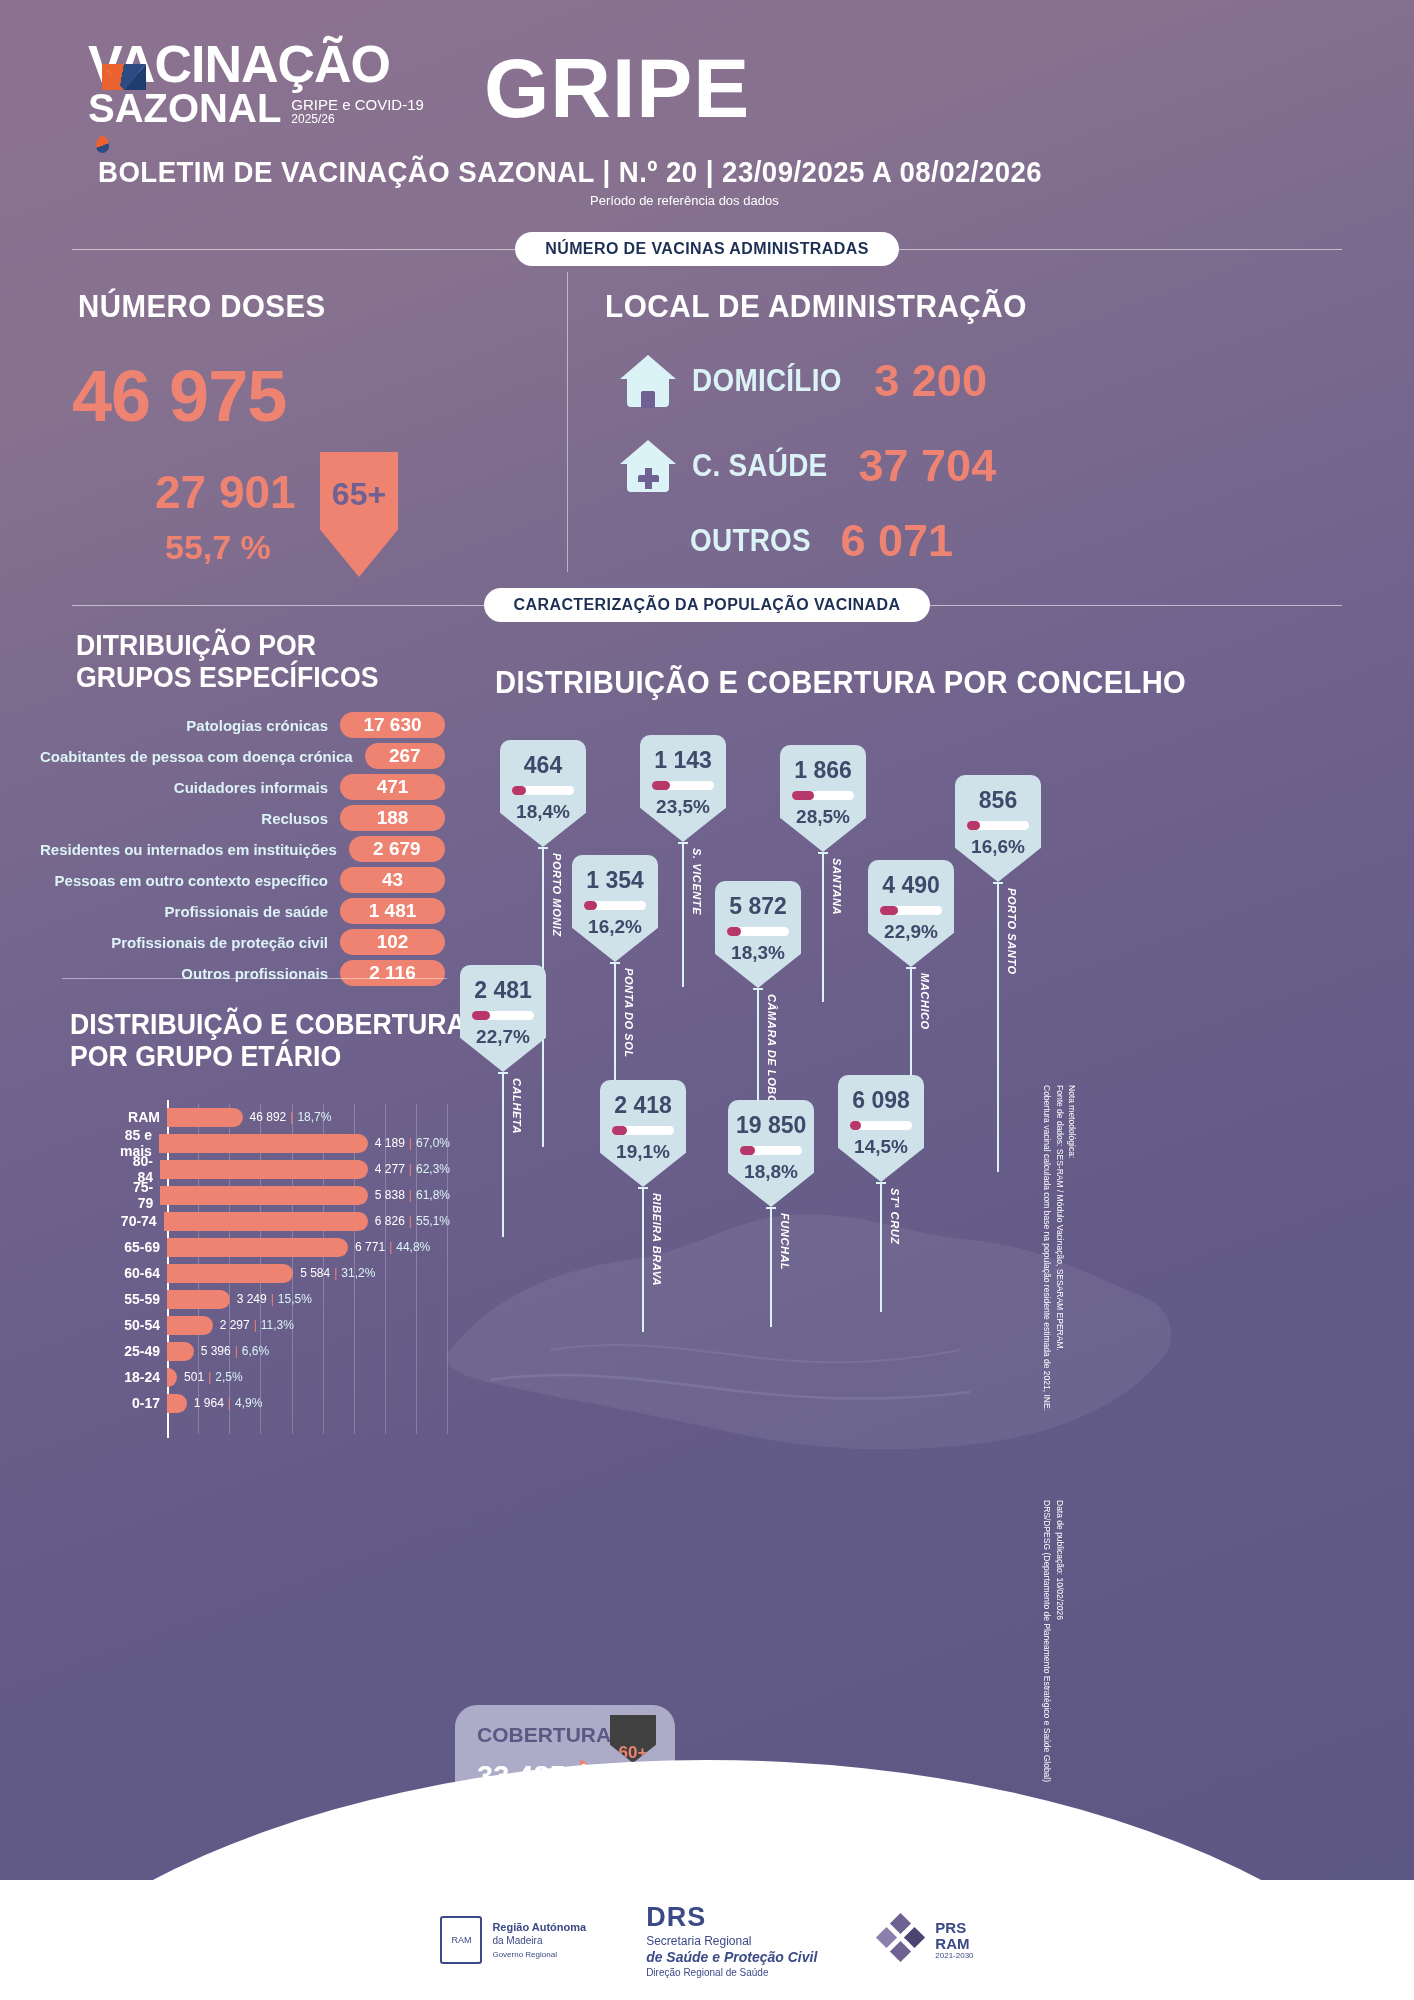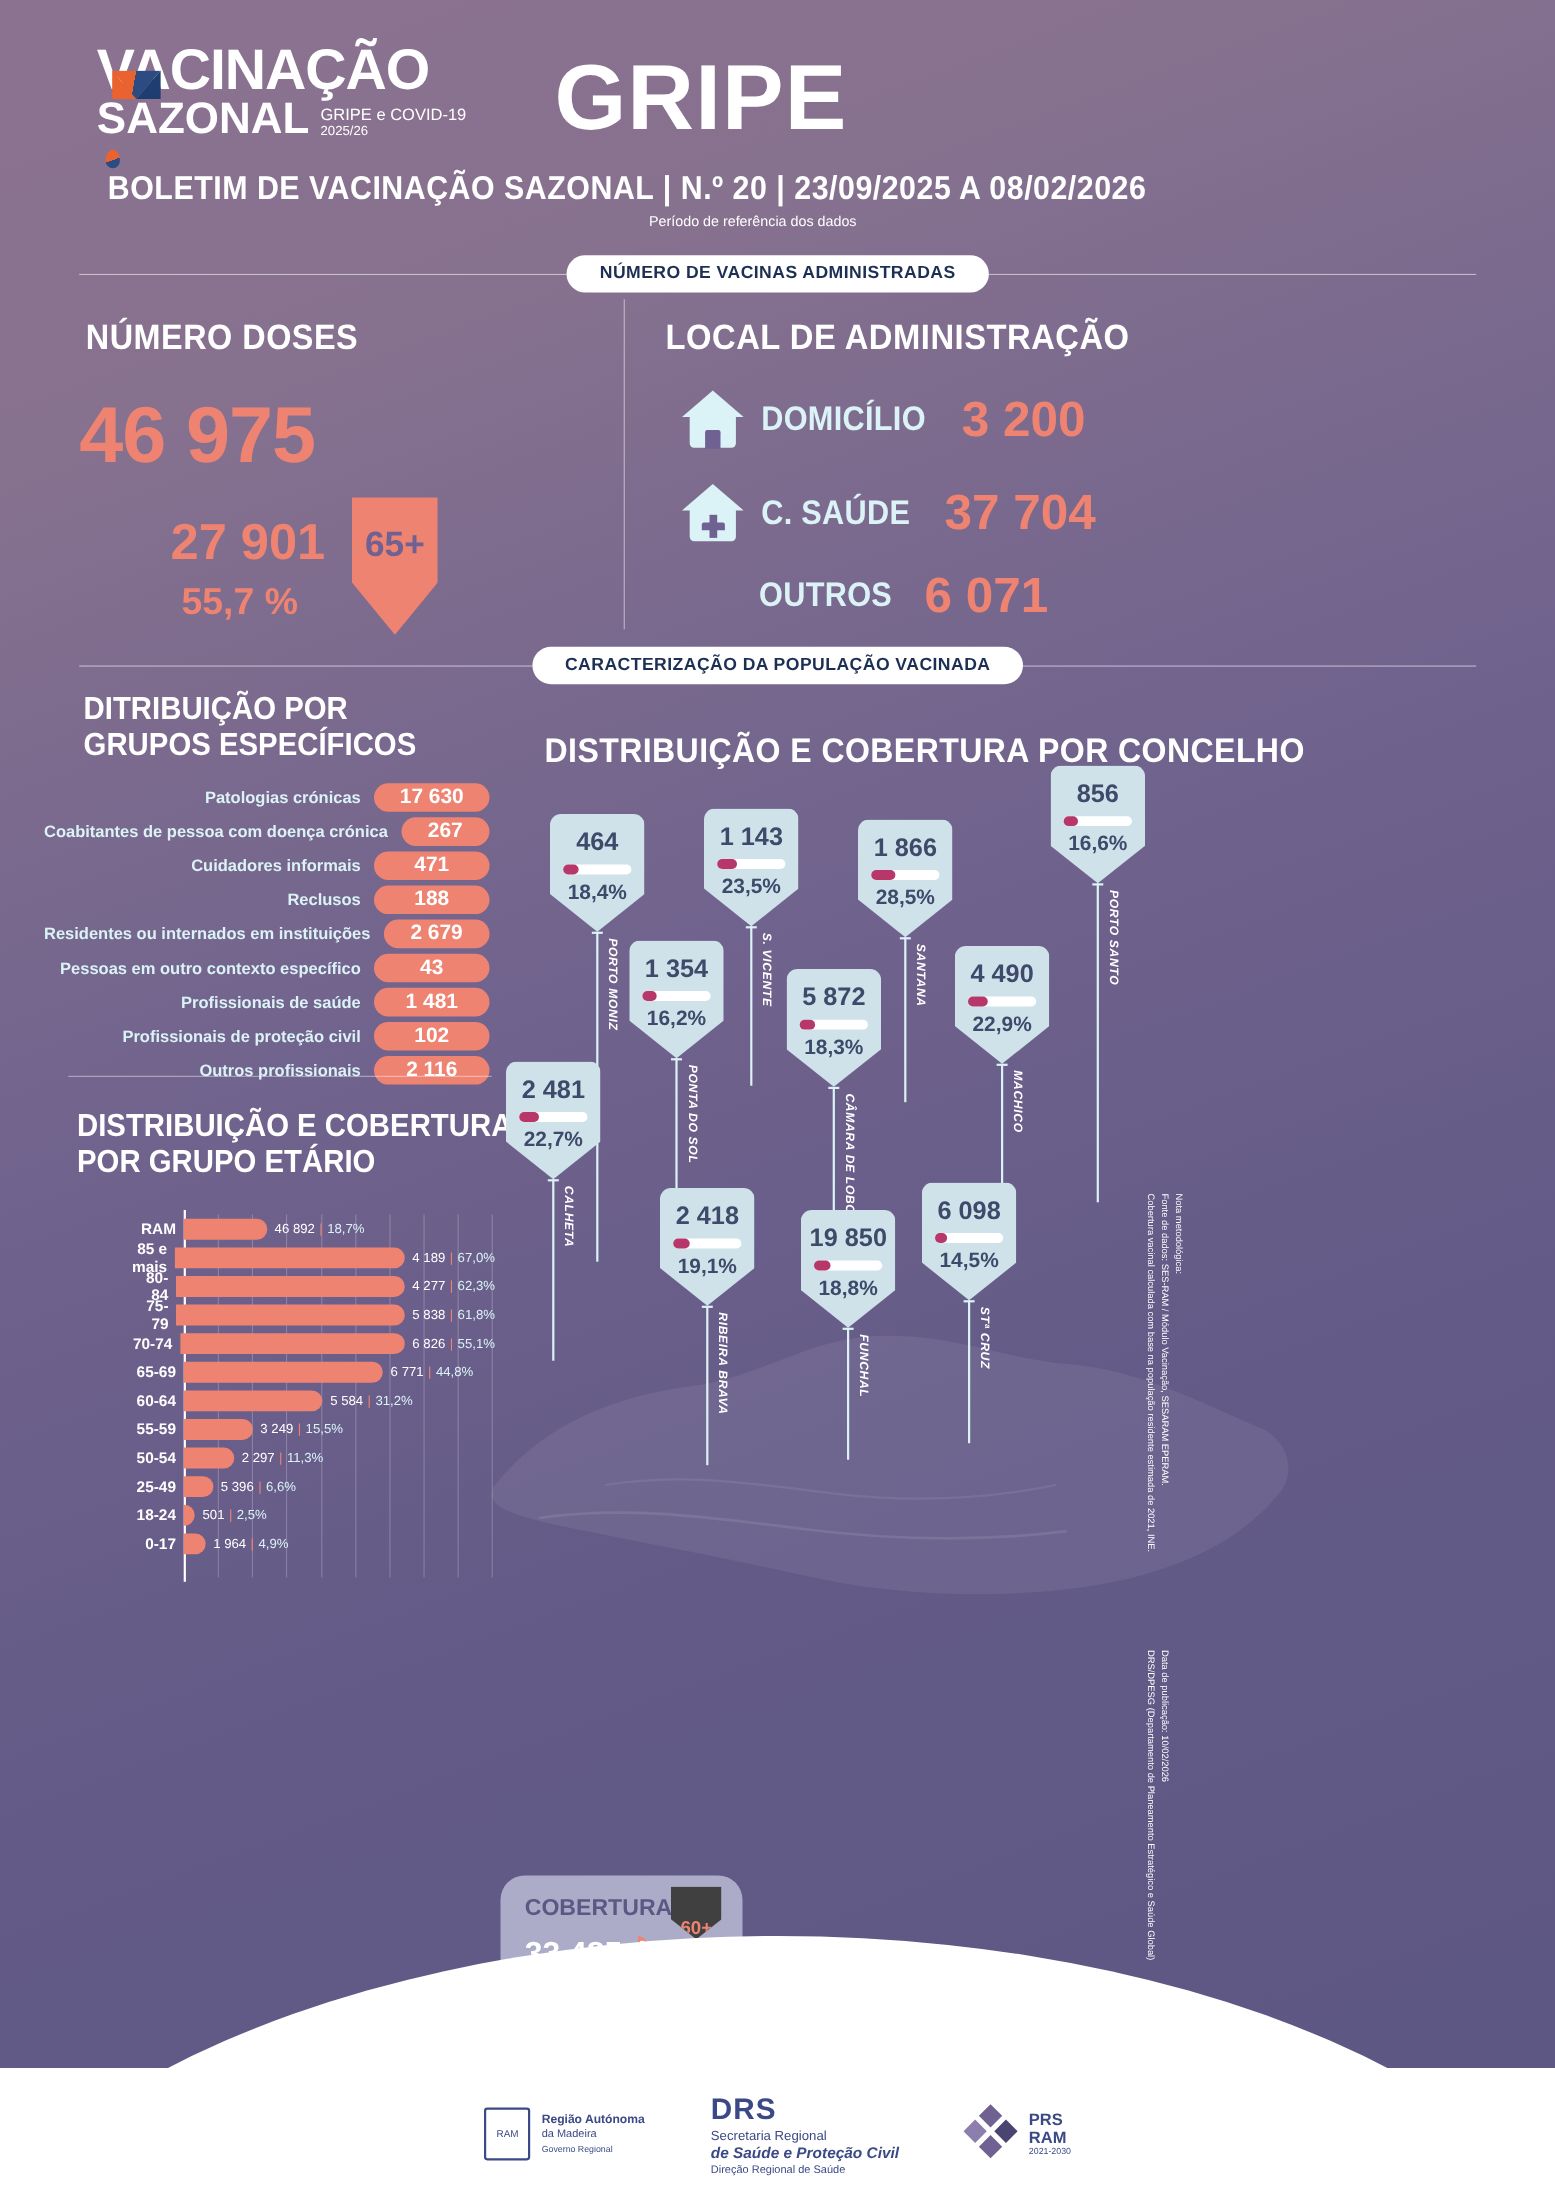--- a/index.html
+++ b/index.html
@@ -33,21 +33,21 @@
               background:linear-gradient(100deg,#e9622f 0 45%, #2c4b82 45% 100%);
               clip-path: polygon(0 0,100% 0,50% 100%); }
   .logo-row2 { display:flex; align-items:flex-end; gap:10px; margin-top:-4px;}
   .logo-saz { font-weight:700; font-size:40px; color:#fff; letter-spacing:0px;}
   .logo-dot { position:absolute; left:8px; top:96px; width:13px;height:17px;
               background:linear-gradient(160deg,#e9622f 0 55%,#2c4b82 55% 100%);
               border-radius: 50% 50% 50% 50% / 60% 60% 40% 40%;}
   .logo-sub { color:#fff; font-size:15px; line-height:1.15; padding-bottom:4px;}
   .logo-sub .yr { font-size:12px; }
 
-  .big-title { position:absolute; left:504px; top:40px; font-size:84px; font-weight:700;
+  .big-title { position:absolute; left:484px; top:40px; font-size:84px; font-weight:700;
                color:#fff; letter-spacing:1px; }
 
   .bulletin { position:absolute; left:98px; top:155px; color:#fff;
               font-size:30px; font-weight:700; letter-spacing:0.5px;
               font-stretch:condensed; transform:scaleX(0.92); transform-origin:left center;}
   .ref-note { position:absolute; left:590px; top:193px; color:#fff; font-size:13px; }
 
   
   .band { position:absolute; left:72px; width:1270px; height:34px; display:flex; align-items:center; }
   .band .line { flex:1; height:1px; background:rgba(255,255,255,.55); }
@@ -417,21 +417,21 @@
           <div class="n">1 866</div>
           <div class="minibar">
             <i style="width:35.625%"></i>
           </div>
           <div class="p">28,5%</div>
         </div>
         <div class="stem" style="height:150px">
           <em>SANTANA</em>
         </div>
       </div>
-      <div class="pin" style="left: 955px; top: 696px;">
+      <div class="pin" style="left: 955px; top: 775px;">
         <div class="shield">
           <div class="n">856</div>
           <div class="minibar">
             <i style="width:20.75%"></i>
           </div>
           <div class="p">16,6%</div>
         </div>
         <div class="stem" style="height:290px">
           <em>PORTO SANTO</em>
         </div>

